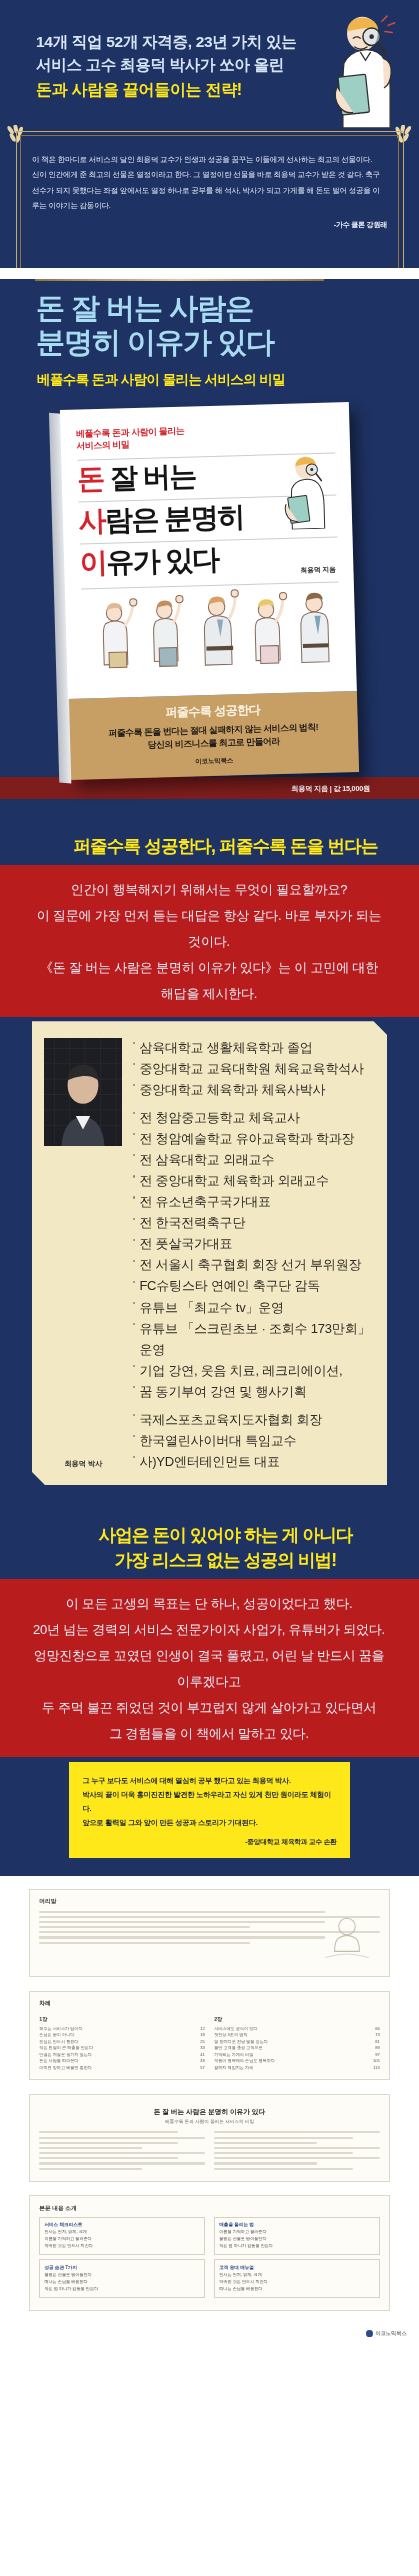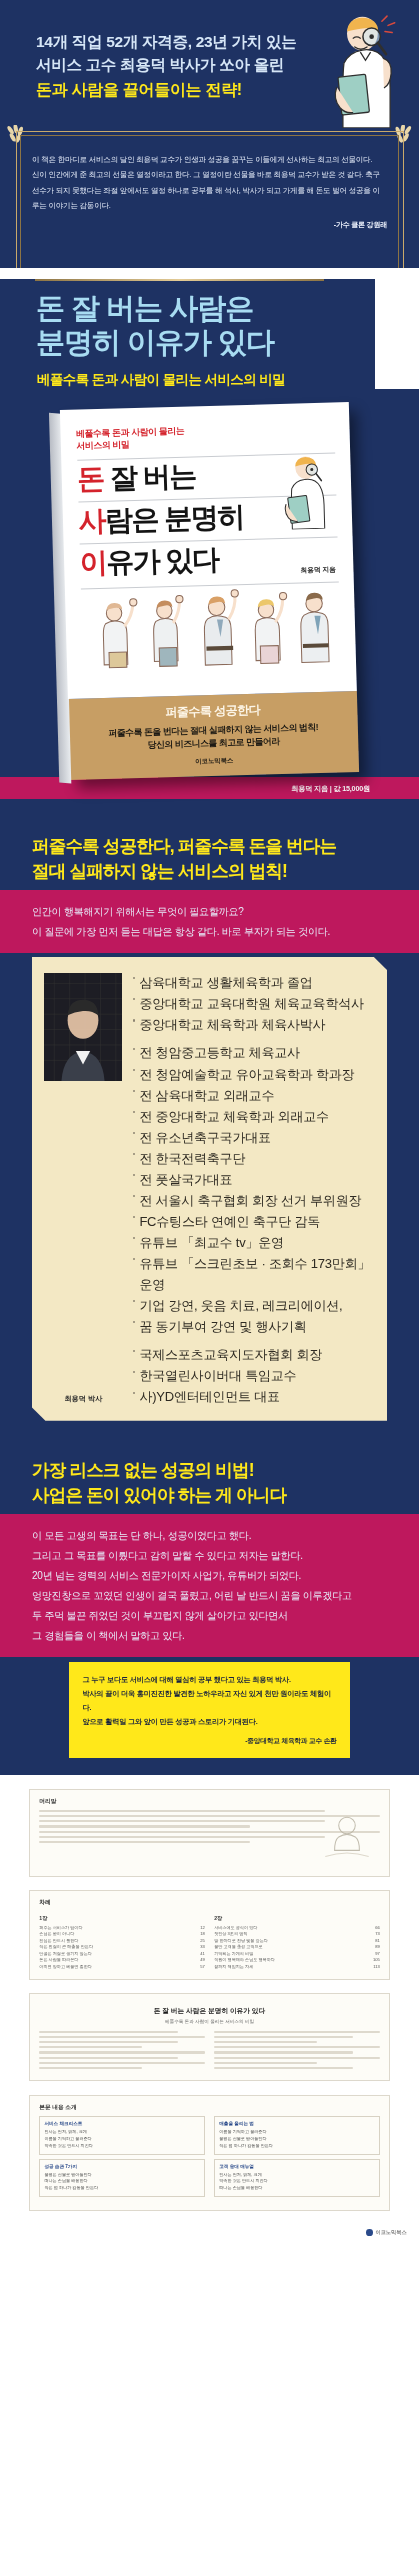--- a/index.html
+++ b/index.html
@@ -74,21 +74,21 @@
     text-align: right;
     font-weight: 700;
     margin-top: 4.1px;
     font-size: 7px;
     color: #f0f5ff;
   }
 
   
   .navy-band {
     position: relative;
-    width: 375px;
+    width: 419px;
     background: #1e3263;
     padding: 0 0 0 0;
   }
   .gold-rule {
     width: 289px;
     height: 1.5px;
     margin: 11.3px auto 0 35px;
     background: linear-gradient(90deg,#8d7444 0%,#e3cb96 50%,#8d7444 100%);
   }
   .big-title {
@@ -185,40 +185,42 @@
     font-size: 6.4px;
     font-weight: 700;
   }
   .book-price {
     text-align: right;
     color: #ffffff;
     font-size: 7.2px;
     font-weight: 700;
     letter-spacing: -0.2px;
     padding: 7.2px 49px 5.2px 0;
-    background: #be185d;
+    background: #7f1d1d;
   }
 
   
   .yellow-head {
     background: #1e3263;
     color: #ffe81a;
     font-size: 17.5px;
     font-weight: 800;
     letter-spacing: -0.8px;
     line-height: 1.45;
     padding: 21.6px 0 5.2px 32px;
+    text-align: center;
   }
   .body-copy {
-    background: #be185d;
+    background: #b91c1c;
     color: #e7eefb;
-    font-size: 10px;
+    font-size: 13px;
     line-height: 2.0;
     letter-spacing: -0.2px;
     padding: 12.4px 33px 10.3px 32px;
+    text-align: center;
   }
 
   
   .author-sec { background: #1e3263; padding: 4.1px 0 15.5px 0; }
   .author-card {
     position: relative;
     width: 355px;
     margin: 0 auto;
     background: #f3e8c4;
     padding: 13.4px 13.4px 13.4px 12.4px;
@@ -509,25 +511,25 @@
         <div class="bf-2" style="margin-top:0;">당신의 비즈니스를 최고로 만들어라</div>
         <div class="bf-pub">이코노믹북스</div>
       </div>
     </div>
     <div class="book-price">최용덕 지음  | 값 15,000원</div>
   </section>
 
   <section>
     <div class="yellow-head">
       <div>퍼줄수록 성공한다, 퍼줄수록 돈을 번다는</div>
-      <div>절대 실패하지 않는 서비스의 법칙!</div>
     </div>
     <div class="body-copy">
       <div>인간이 행복해지기 위해서는 무엇이 필요할까요?</div>
       <div>이 질문에 가장 먼저 듣는 대답은 항상 같다. 바로 부자가 되는 것이다.</div>
+      <div>《돈 잘 버는 사람은 분명히 이유가 있다》는 이 고민에 대한 해답을 제시한다.</div>
     </div>
   </section>
 
   <section class="author-sec">
     <div class="author-card">
       <div class="author-photo-wrap">
         <div class="author-photo">
           <svg viewBox="0 0 152 210" style="width:100%;height:100%;">
             <rect width="152" height="210" fill="#1d1d24"></rect>
             <g opacity=".28" stroke="#6b6b55" stroke-width="1">
@@ -568,26 +570,25 @@
           <div class="cred-item">국제스포츠교육지도자협회 회장</div>
           <div class="cred-item">한국열린사이버대 특임교수</div>
           <div class="cred-item">사)YD엔터테인먼트 대표</div>
         </div>
       </div>
     </div>
   </section>
 
   <section>
     <div class="yellow-head">
+      <div>사업은 돈이 있어야 하는 게 아니다</div>
       <div>가장 리스크 없는 성공의 비법!</div>
-      <div>사업은 돈이 있어야 하는 게 아니다</div>
     </div>
     <div class="body-copy">
       <div>이 모든 고생의 목표는 단 하나, 성공이었다고 했다.</div>
-      <div>그리고 그 목표를 이뤘다고 감히 말할 수 있다고 저자는 말한다.</div>
       <div>20년 넘는 경력의 서비스 전문가이자 사업가, 유튜버가 되었다.</div>
       <div>엉망진창으로 꼬였던 인생이 결국 풀렸고, 어린 날 반드시 꿈을 이루겠다고</div>
       <div>두 주먹 불끈 쥐었던 것이 부끄럽지 않게 살아가고 있다면서</div>
       <div>그 경험들을 이 책에서 말하고 있다.</div>
     </div>
   </section>
 
   <section class="closing">
     <div class="closing-inner">
       <div>그 누구 보다도 서비스에 대해 열심히 공부 했다고 있는 최용덕 박사.</div>

